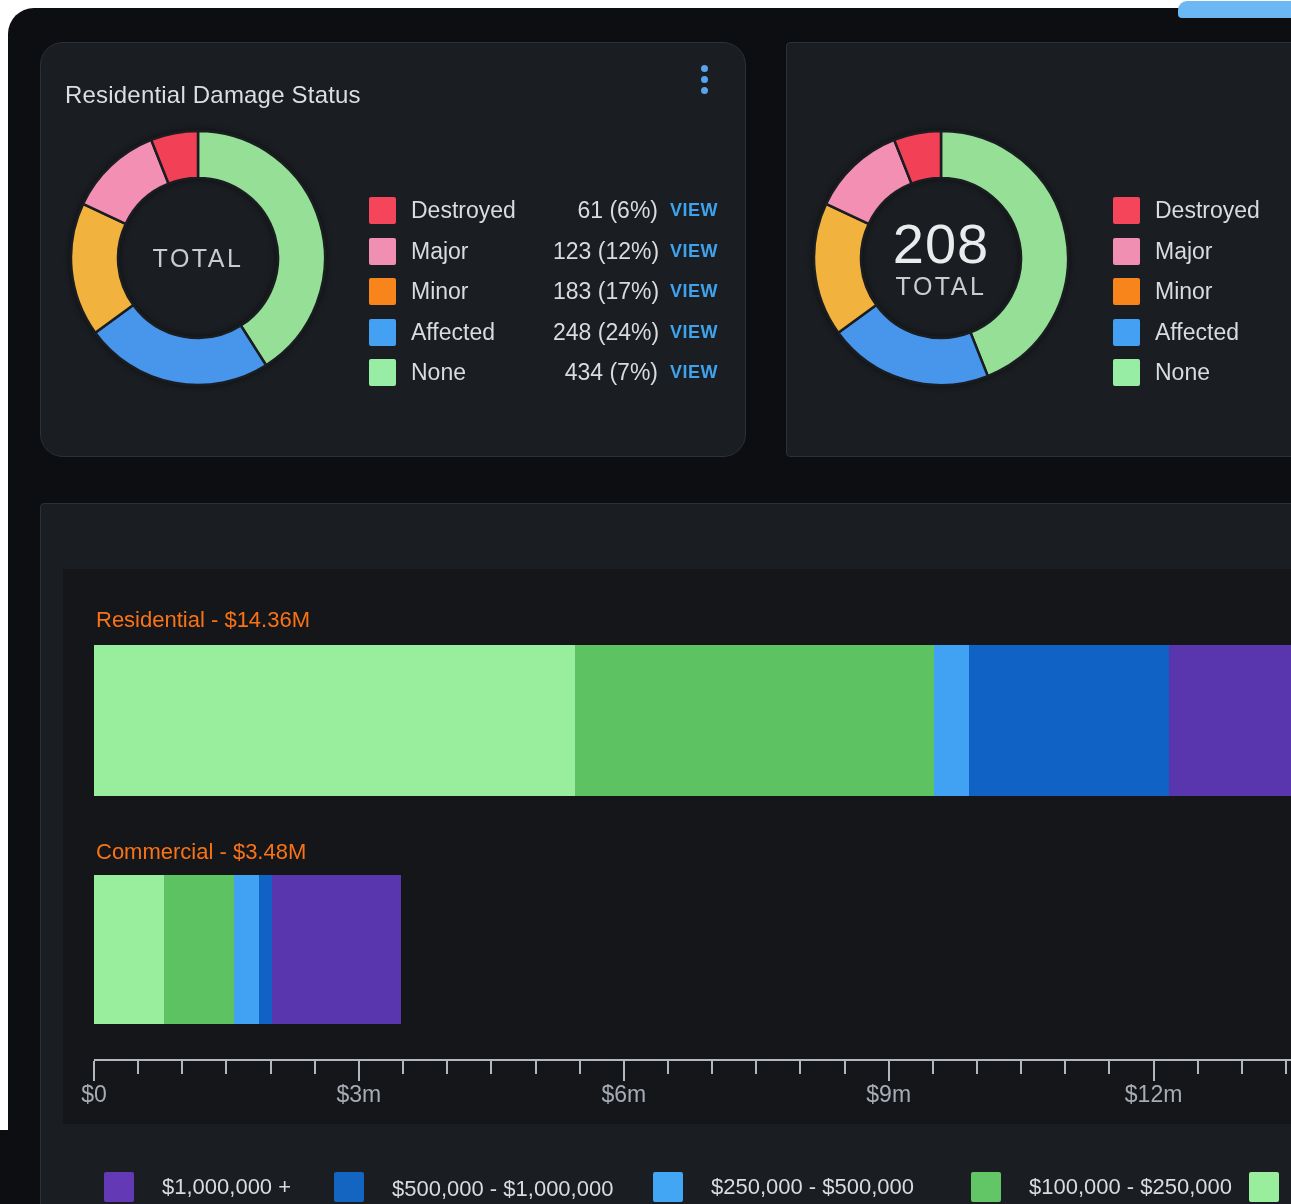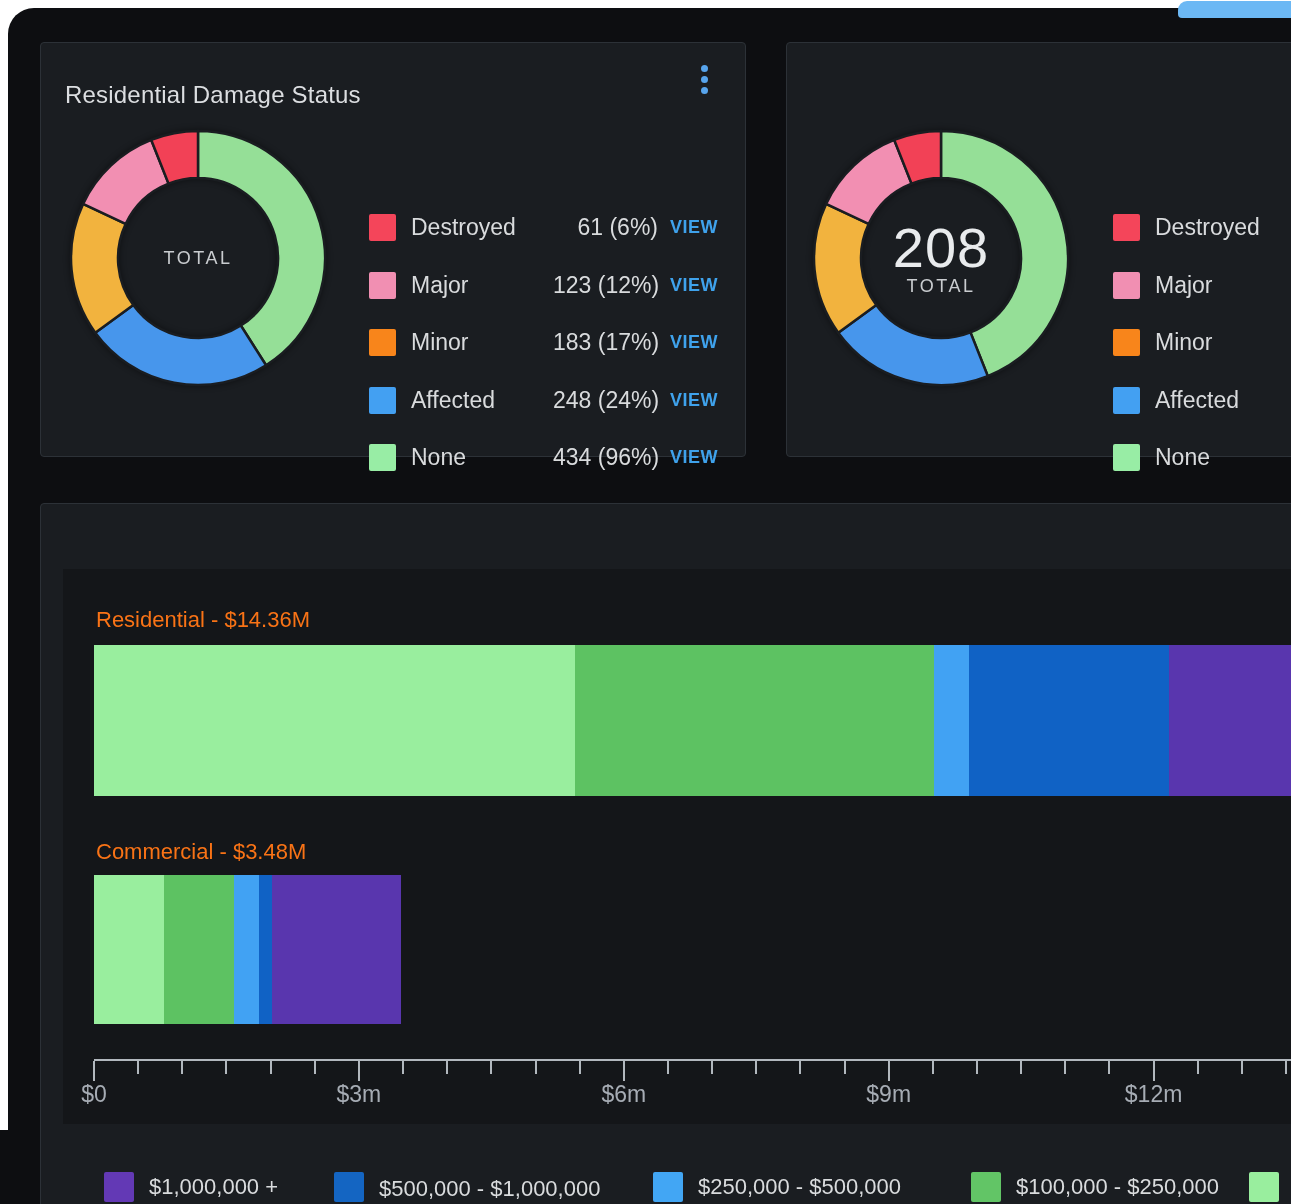--- a/index.html
+++ b/index.html
@@ -3,57 +3,57 @@
 <meta charset="utf-8">
 <style>
   html,body{margin:0;padding:0;}
   body{background:#FFFFFF;font-family:"Liberation Sans",sans-serif;-webkit-font-smoothing:antialiased;}
   .page{position:relative;width:1291px;height:1204px;overflow:hidden;background:#FFFFFF;}
   .window{position:absolute;left:8px;top:8px;width:1283px;height:1196px;background:#0D0E11;border-top-left-radius:26px;}
   .left-notch{position:absolute;left:0;top:1130px;width:9px;height:74px;background:#0D0E11;}
   .top-btn{position:absolute;left:1178px;top:1px;width:113px;height:17px;background:#6CB8F4;border-radius:9px 0 0 4px;cursor:pointer;}
 
   .card{position:absolute;background:#1A1D21;border:1px solid #2C3137;border-radius:4px;box-sizing:border-box;}
-  .card-res{left:32px;top:34px;width:706px;height:415px;}
+  .card-res{left:32px;top:34px;width:706px;height:415px;border-radius:23px;}
   .card-com{left:778px;top:34px;width:600px;height:415px;}
   .card-costs{left:32px;top:495px;width:1306px;height:772px;}
   .card-title{position:absolute;left:24px;top:18px;font-size:24px;font-weight:500;color:#DCDEE1;letter-spacing:.2px;white-space:nowrap;}
 
   .kebab{position:absolute;left:647px;top:12px;width:32px;height:48px;display:flex;flex-direction:column;align-items:center;justify-content:center;gap:4px;cursor:pointer;border-radius:4px;}
   .kebab i{width:7px;height:7px;border-radius:50%;background:#57A4EC;display:block;}
 
   .donut-wrap{position:absolute;width:260px;height:260px;}
   .card-res .donut-wrap{left:27px;top:85px;}
   .card-com .donut-wrap{left:24px;top:85px;}
   .donut-wrap svg{position:absolute;inset:0;filter:drop-shadow(0 0 3px rgba(0,0,0,.45));}
   .donut-center{position:absolute;inset:0;display:flex;flex-direction:column;align-items:center;justify-content:center;pointer-events:none;}
   .donut-total{font-size:56px;color:#E9EBED;letter-spacing:1px;line-height:1;}
-  .donut-total-label{font-size:18px;color:#C9CCCF;letter-spacing:2.5px;}
+  .donut-total-label{font-size:25px;color:#C9CCCF;letter-spacing:2.5px;}
 
   .status-legend{position:absolute;top:154px;display:flex;flex-direction:column;}
   .card-res .status-legend{left:328px;}
   .card-com .status-legend{left:326px;}
-  .sl-row{display:flex;align-items:center;height:27px;margin-bottom:13.5px;margin-top:17px;}
+  .sl-row{display:flex;align-items:center;height:27px;margin-bottom:13.5px;}
   .sl-sq{width:27px;height:27px;border-radius:2px;margin-right:15px;flex:none;}
   .sl-label{font-size:23px;color:#D9DBDD;width:142px;white-space:nowrap;}
   .card-com .sl-label{width:auto;}
   .sl-value{font-size:23px;color:#D9DBDD;width:105px;text-align:right;white-space:nowrap;}
   .sl-view{font-size:18px;font-weight:700;color:#3FA2EC;margin-left:12px;letter-spacing:.5px;cursor:pointer;}
 
   .plot{position:absolute;left:22px;top:65px;width:1284px;height:555px;background:#141619;overflow:hidden;}
   .bar-label{position:absolute;left:33px;font-size:22px;color:#f97316;white-space:nowrap;}
   .hbar{position:absolute;left:31px;display:flex;}
   .hbar span{height:100%;display:block;flex:none;}
   .axis-line{position:absolute;left:31px;top:490px;right:0;height:2px;background:#B2B8BE;}
   .tick{position:absolute;width:2px;background:#B2B8BE;top:492px;}
   .tick-label{position:absolute;top:512px;font-size:23px;color:#A6ACB4;transform:translateX(-50%);white-space:nowrap;}
 
   .cost-legend-item{position:absolute;top:668px;height:30px;display:flex;align-items:center;}
   .cl-sq{width:30px;height:30px;border-radius:2px;margin-right:15px;flex:none;}
-  .cl-label{font-size:22px;color:#D9DBDD;white-space:nowrap;}
+  .cl-label{font-size:22px;color:#D9DBDD;white-space:nowrap;margin-left:13px;}
 </style>
 </head>
 <body>
 
 <div class="page">
   <div class="window">
 
     <section class="card card-res">
       <h2 class="card-title">Residential Damage Status</h2>
       <div class="kebab">
@@ -94,21 +94,21 @@
           </div>
           <div class="sl-row">
             <span class="sl-sq" style="background: rgb(67, 160, 242);"></span>
             <span class="sl-label">Affected</span>
             <span class="sl-value">248 (24%)</span>
             <a class="sl-view">VIEW</a>
           </div>
           <div class="sl-row">
             <span class="sl-sq" style="background: rgb(152, 237, 165);"></span>
             <span class="sl-label">None</span>
-            <span class="sl-value">434 (96%)</span>
+            <span class="sl-value">434 (7%)</span>
             <a class="sl-view">VIEW</a>
           </div>
         </div>
     </section>
 
     <section class="card card-com">
       <div class="donut-wrap">
         <svg id="donut-com" viewBox="0 0 260 260" width="260" height="260">
             <path d="M130 3A127 127 0 0 1 176.75181819095408 248.08161370780795L159.4499642147742 204.38211887106013A80 80 0 0 0 130 50Z" fill="#95DF97" stroke="#1A1D21" stroke-width="2.5"></path>
             <path d="M176.75181819095408 248.08161370780795A127 127 0 0 1 27.254841714381683 204.6487270411441L65.27864045000422 177.02282018339787A80 80 0 0 0 159.4499642147742 204.38211887106013Z" fill="#4796EC" stroke="#1A1D21" stroke-width="2.5"></path>

